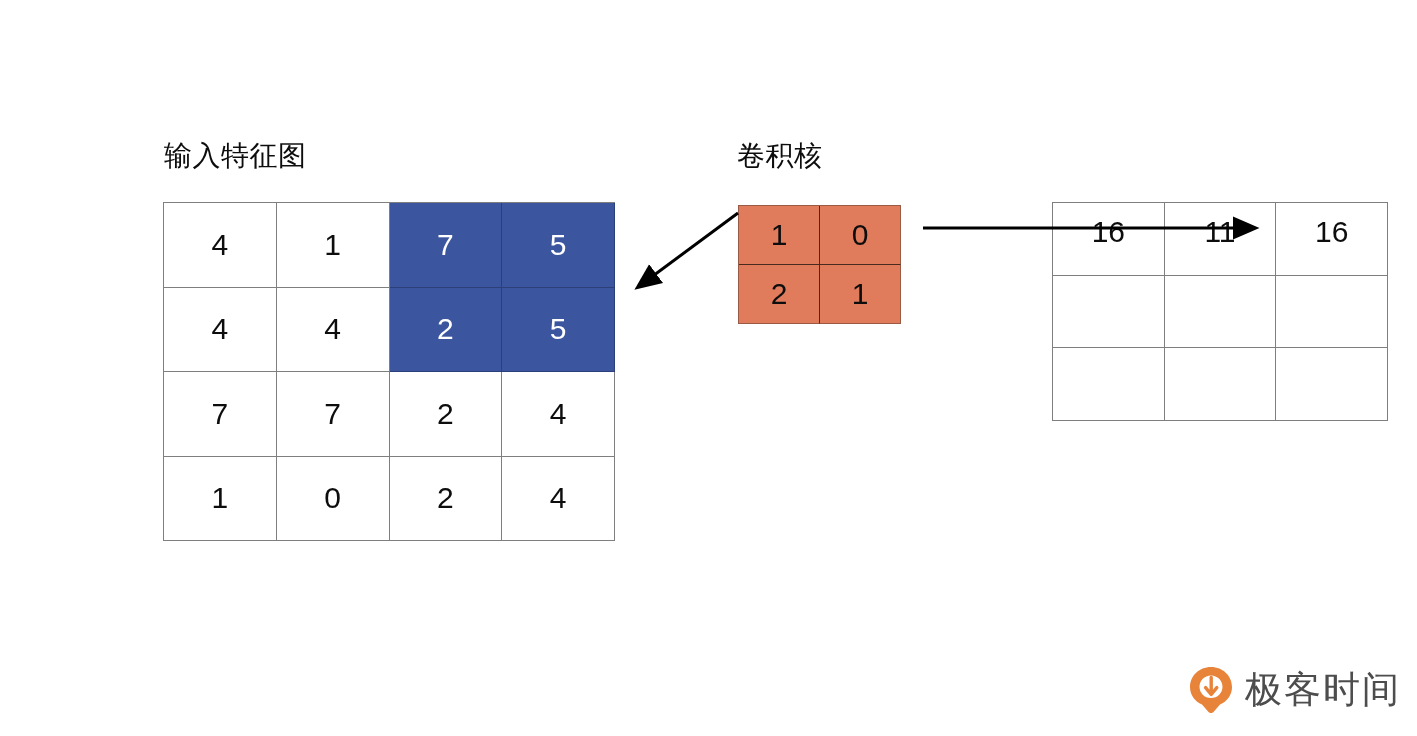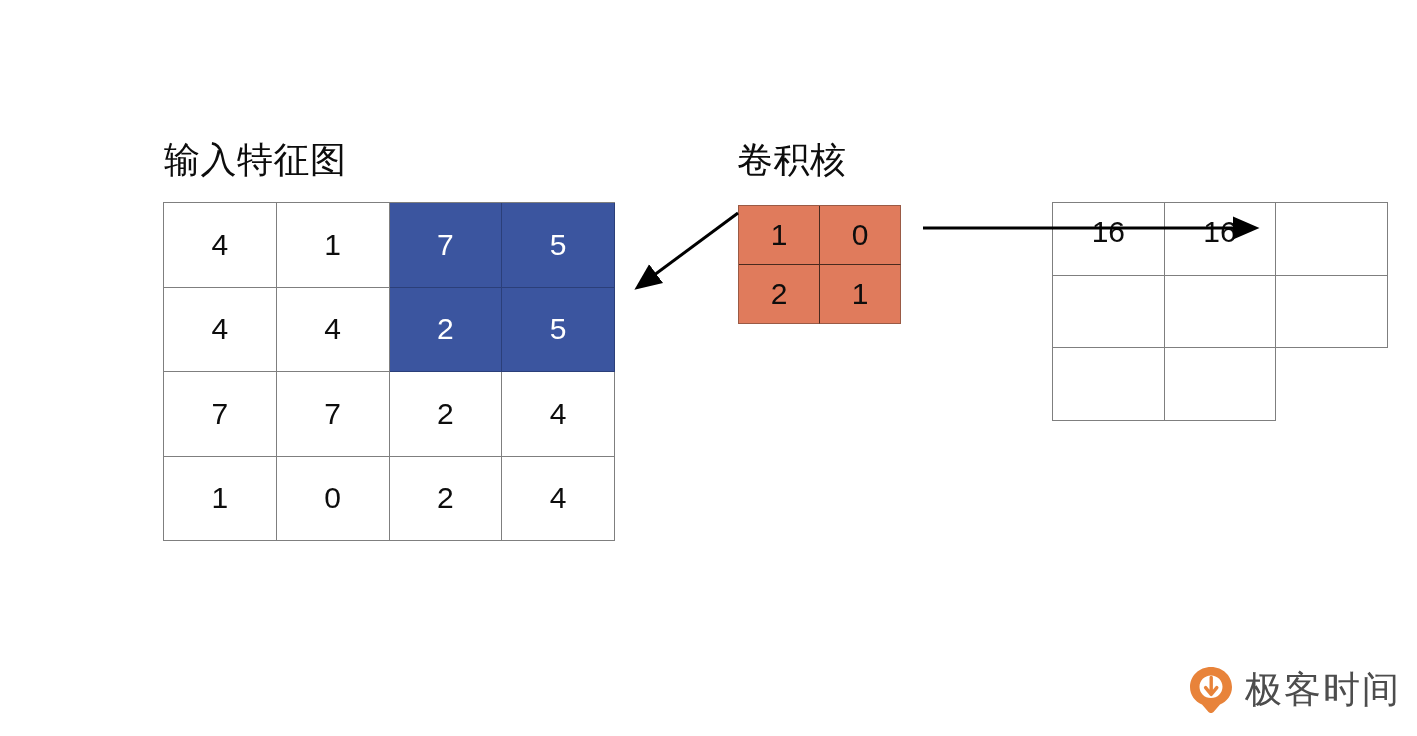--- a/index.html
+++ b/index.html
@@ -14,21 +14,21 @@
     height: 736px;
     position: relative;
     overflow: hidden;
     font-family: "Liberation Sans", "DejaVu Sans", sans-serif;
     color: #000000;
   }
 
   
   .section-label {
     position: absolute;
-    font-size: 36px;
+    font-size: 28px;
     line-height: 1;
     color: #0d0d0d;
     font-weight: 400;
     white-space: nowrap;
     letter-spacing: 0.5px;
   }
   #label-input  { left: 164px; top: 142px; }
   #label-kernel { left: 737px; top: 142px; text-align: right; }
 
   
@@ -175,20 +175,21 @@
 
 <div class="grid" id="kernel-grid">
   <div class="cell">1</div>
   <div class="cell">0</div>
   <div class="cell">2</div>
   <div class="cell">1</div>
 </div>
 
 <div class="grid" id="output-grid">
   <div class="cell">16</div>
+  <div class="cell">11</div>
   <div class="cell">16</div>
 
   <div class="cell"></div>
   <div class="cell"></div>
   <div class="cell"></div>
 
   <div class="cell"></div>
   <div class="cell"></div>
   <div class="cell"></div>
 </div>

